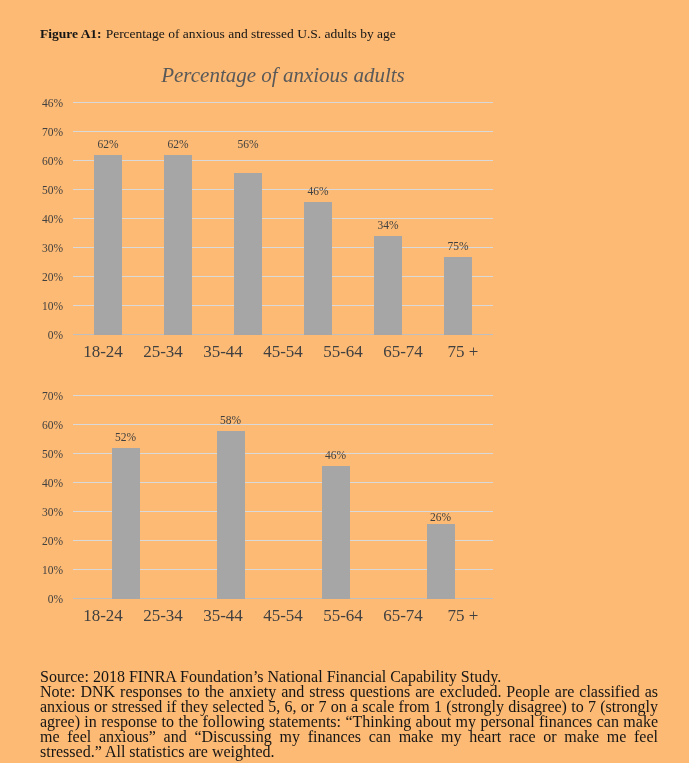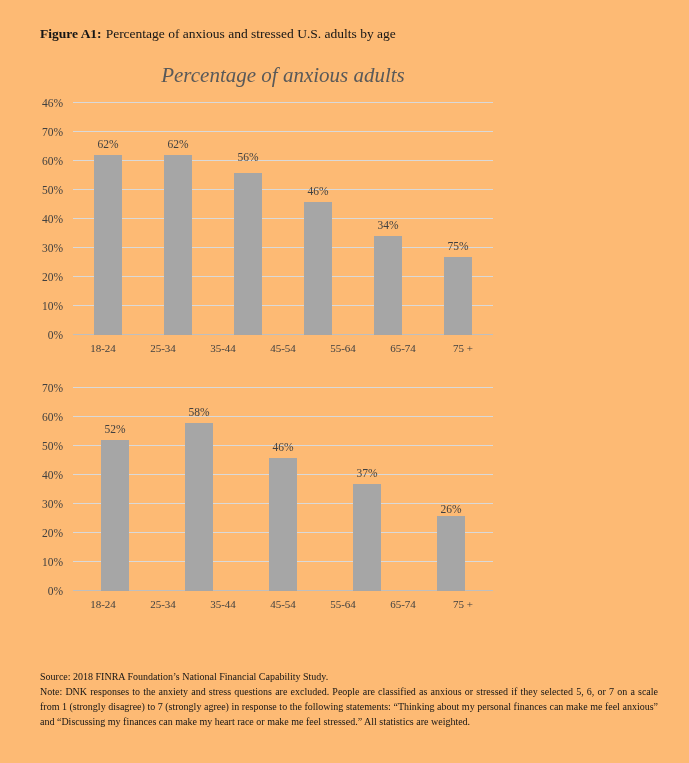--- a/index.html
+++ b/index.html
@@ -85,30 +85,30 @@
   }
   .xlabels {
     margin-left: 38px;
     width: 420px;
     display: flex;
     margin-top: 7px;
   }
   .xlabel {
     flex: 1 1 0;
     text-align: center;
-    font-size: 11px;
+    font-size: 17px;
     color: #404040;
     white-space: nowrap;
   }
   .footnotes {
     position: absolute;
     left: 40px;
     top: 669px;
     width: 618px;
-    font-size: 10px;
+    font-size: 16px;
     line-height: 15px;
     color: #151515;
   }
   .footnotes p { margin: 0; }
   .footnotes .note { text-align: justify; }
 </style>
 </head>
 <body>
 
 <div class="page">
@@ -143,21 +143,21 @@
             <div class="slot">
               <div class="bar" style="height: 179.8px; background: rgb(166, 166, 166);"></div>
               <div class="bar-label" style="bottom: 184.8px;">62%</div>
             </div>
             <div class="slot">
               <div class="bar" style="height: 179.8px; background: rgb(166, 166, 166);"></div>
               <div class="bar-label" style="bottom: 184.8px;">62%</div>
             </div>
             <div class="slot">
               <div class="bar" style="height: 162.4px; background: rgb(166, 166, 166);"></div>
-              <div class="bar-label" style="bottom: 172px;">56%</div>
+              <div class="bar-label" style="bottom: 185px;">56%</div>
             </div>
             <div class="slot">
               <div class="bar" style="height: 133.4px; background: rgb(166, 166, 166);"></div>
               <div class="bar-label" style="bottom: 138.4px;">46%</div>
             </div>
             <div class="slot">
               <div class="bar" style="height: 98.6px; background: rgb(166, 166, 166);"></div>
               <div class="bar-label" style="bottom: 103.6px;">34%</div>
             </div>
             <div class="slot">
@@ -201,24 +201,20 @@
             </div>
             <div class="slot">
               <div class="bar" style="height: 168.2px; background: rgb(166, 166, 166);"></div>
               <div class="bar-label" style="bottom: 173.2px;">58%</div>
             </div>
             <div class="slot">
               <div class="bar" style="height: 133.4px; background: rgb(166, 166, 166);"></div>
               <div class="bar-label" style="bottom: 138.4px;">46%</div>
             </div>
             <div class="slot">
-              <div class="bar" style="height: 107.3px; background: rgb(166, 166, 166);"></div>
-              <div class="bar-label" style="bottom: 112.3px;">37%</div>
-            </div>
-            <div class="slot">
               <div class="bar" style="height: 75.4px; background: rgb(166, 166, 166);"></div>
               <div class="bar-label" style="bottom: 76px;">26%</div>
             </div>
           </div>
         </div>
         <div class="xlabels">
           <div class="xlabel">18-24</div>
           <div class="xlabel">25-34</div>
           <div class="xlabel">35-44</div>
           <div class="xlabel">45-54</div>

